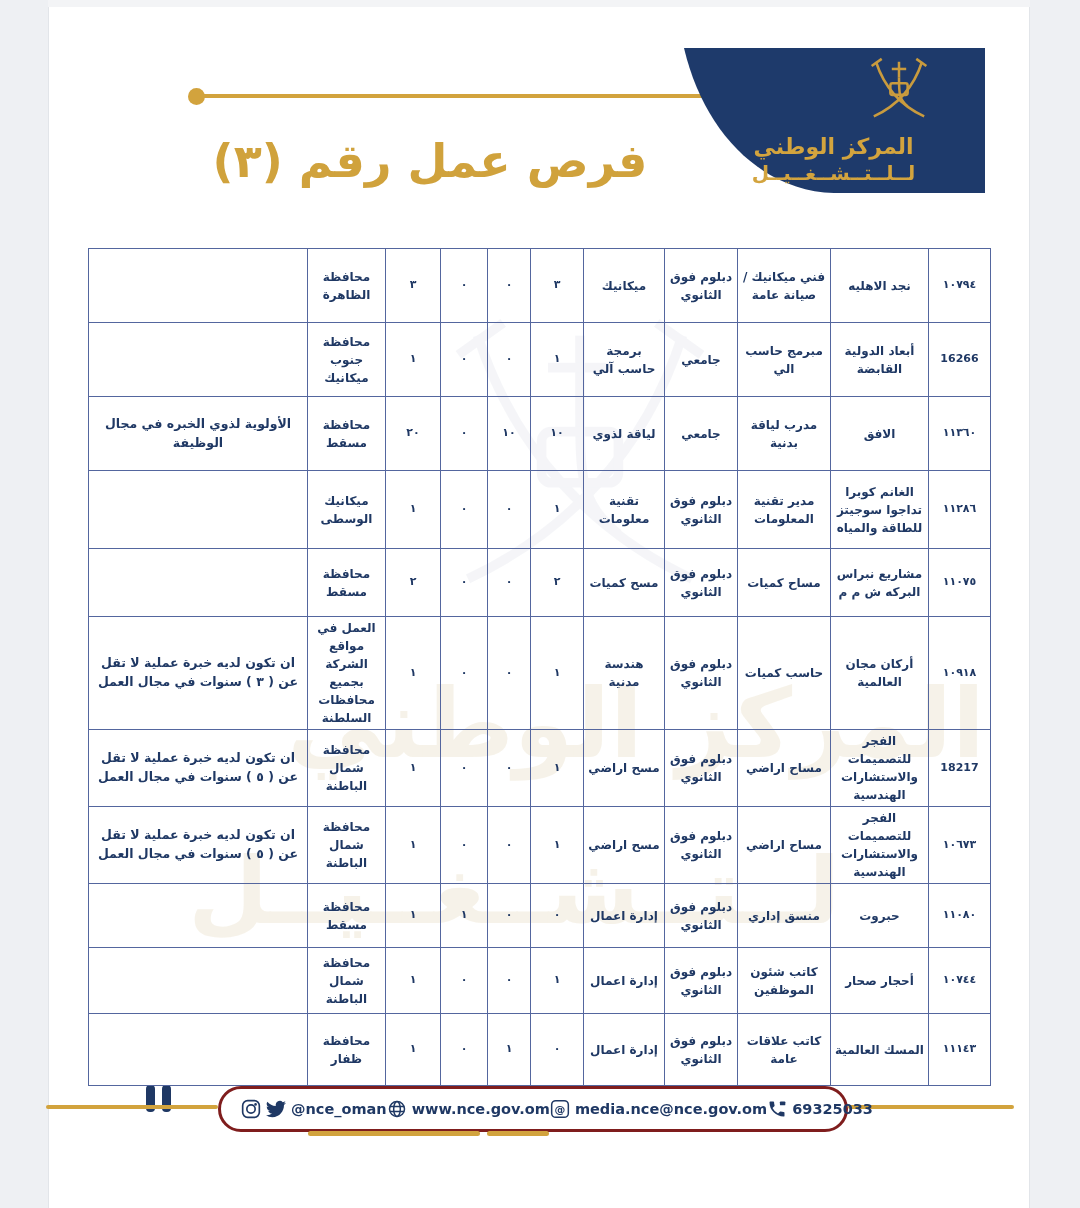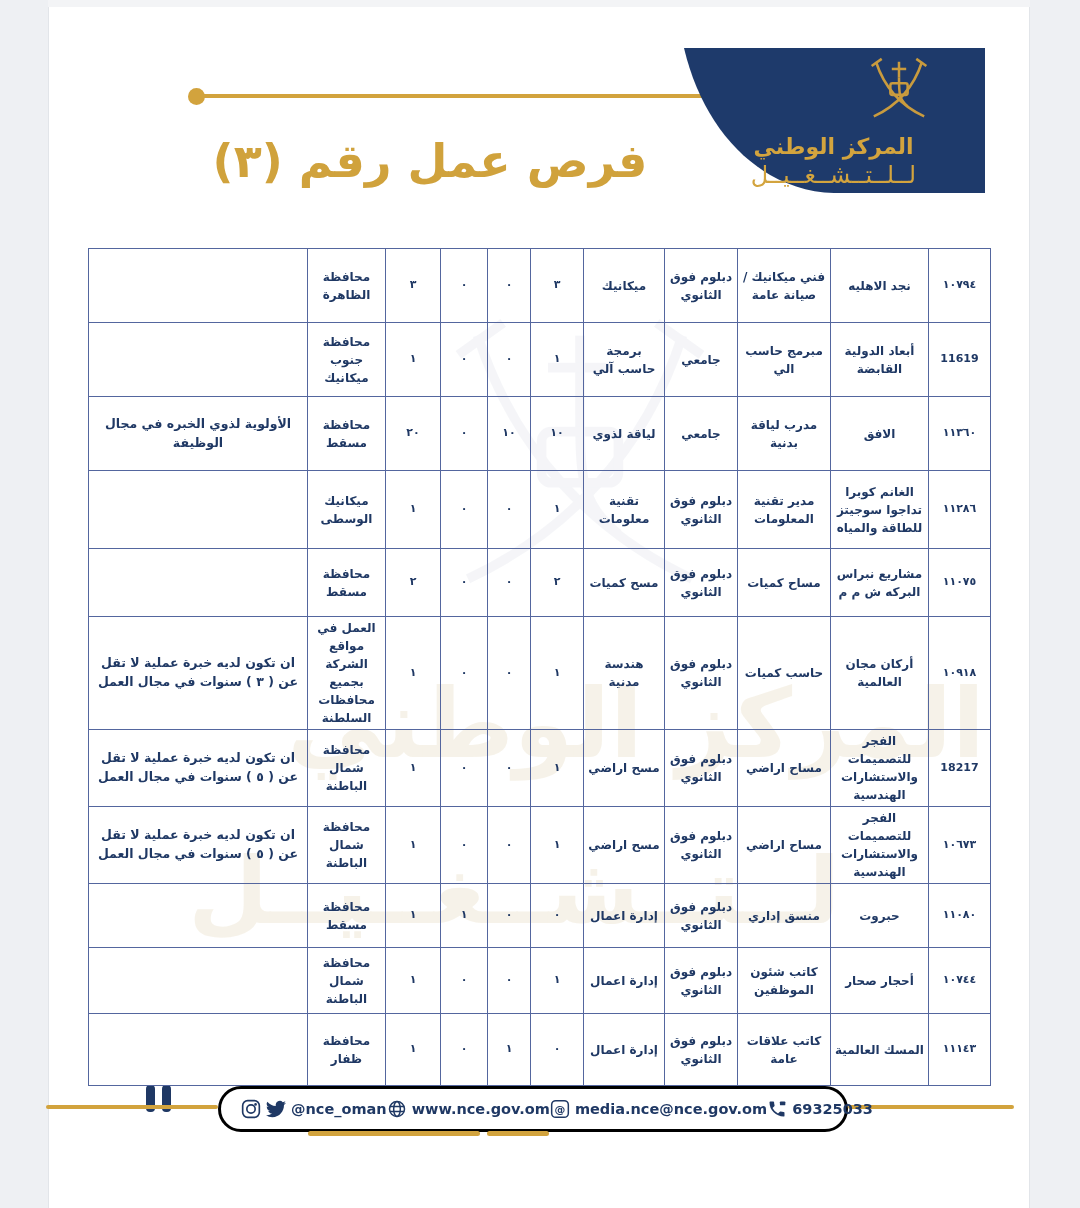--- a/index.html
+++ b/index.html
@@ -11,21 +11,21 @@
   .top-strip{position:absolute;left:48px;top:0;width:982px;height:7px;background:#f3f4f6;}
 
   
   .header-line{position:absolute;left:200px;top:94px;width:538px;height:4px;background:#d2a33d;border-radius:2px;}
   .header-dot{position:absolute;left:188px;top:88px;width:17px;height:17px;border-radius:50%;background:#d2a33d;}
   .page-title{position:absolute;left:160px;top:134px;width:540px;text-align:center;direction:rtl;
               font-size:46px;font-weight:bold;color:#d0a23c;letter-spacing:1px;}
   .banner{position:absolute;left:682px;top:48px;width:303px;height:145px;}
   .banner-text{position:absolute;left:682px;top:48px;width:303px;text-align:center;direction:rtl;color:#d3a43e;}
   .banner-text .l1{display:block;margin-top:86px;font-size:22px;font-weight:bold;}
-  .banner-text .l2{display:block;margin-top:2px;font-size:24px;font-weight:normal;letter-spacing:1px;}
+  .banner-text .l2{display:block;margin-top:2px;font-size:20px;font-weight:bold;letter-spacing:1px;}
 
   
   .wm{position:absolute;z-index:0;pointer-events:none;}
   .wm-emblem{left:420px;top:260px;width:320px;height:420px;opacity:0.055;}
   .wm-text{direction:rtl;font-weight:bold;color:#bfa05a;opacity:0.13;white-space:nowrap;}
   .wm-t1{right:95px;top:668px;font-size:96px;}
   .wm-t2{right:240px;top:808px;font-size:92px;letter-spacing:4px;margin-top:30px;}
 
   
   table.jobs{position:absolute;left:88px;top:248px;z-index:1;border-collapse:collapse;table-layout:fixed;
@@ -48,21 +48,21 @@
   table.jobs tr:nth-child(10){height:66px;}
   table.jobs tr:nth-child(11){height:72px;}
 
   
   .pause-bar{position:absolute;top:1085px;width:9px;height:27px;border-radius:4px;background:#1f3864;}
   .pb1{left:146px;} .pb2{left:162px;}
   .footer-line{position:absolute;top:1105px;height:4px;background:#d2a33d;border-radius:2px;}
   .fl-left{left:46px;width:172px;}
   .fl-right{left:848px;width:166px;}
   .capsule{position:absolute;left:218px;top:1086px;width:630px;height:46px;box-sizing:border-box;
-           border:3px solid #000000;border-radius:26px;display:flex;align-items:center;
+           border:3px solid #7f1d1d;border-radius:26px;display:flex;align-items:center;
            justify-content:space-between;padding:0 20px;direction:ltr;background:#ffffff;z-index:2;}
   .cap-group{display:flex;align-items:center;gap:5px;font-size:14.5px;font-weight:bold;color:#1f3864;}
   .cap-group .icn{display:inline-flex;width:20px;height:20px;}
   .cap-group .icn svg{width:100%;height:100%;}
   .cap-dash{position:absolute;top:1131px;height:5px;background:#d2a33d;border-radius:3px;z-index:3;}
   .cd1{left:308px;width:172px;} .cd2{left:487px;width:62px;}
 </style>
 </head>
 <body>
 
@@ -129,21 +129,21 @@
           <td>دبلوم فوق الثانوي</td>
           <td>ميكانيك</td>
           <td class="num">٣</td>
           <td class="num">٠</td>
           <td class="num">٠</td>
           <td class="num">٣</td>
           <td>محافظة الظاهرة</td>
           <td class="note"></td>
         </tr>
         <tr>
-          <td class="id">11619</td>
+          <td class="id">16266</td>
           <td>أبعاد الدولية القابضة</td>
           <td>مبرمج حاسب الي</td>
           <td>جامعي</td>
           <td>برمجة حاسب آلي</td>
           <td class="num">١</td>
           <td class="num">٠</td>
           <td class="num">٠</td>
           <td class="num">١</td>
           <td>محافظة جنوب ميكانيك</td>
           <td class="note"></td>

